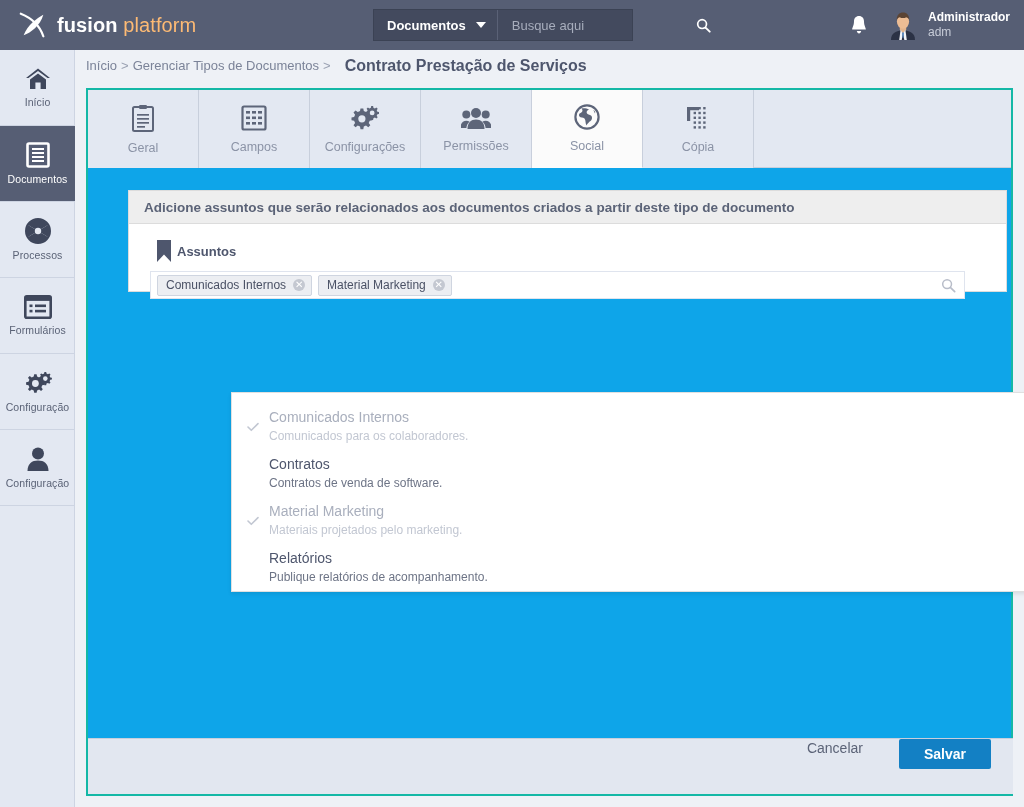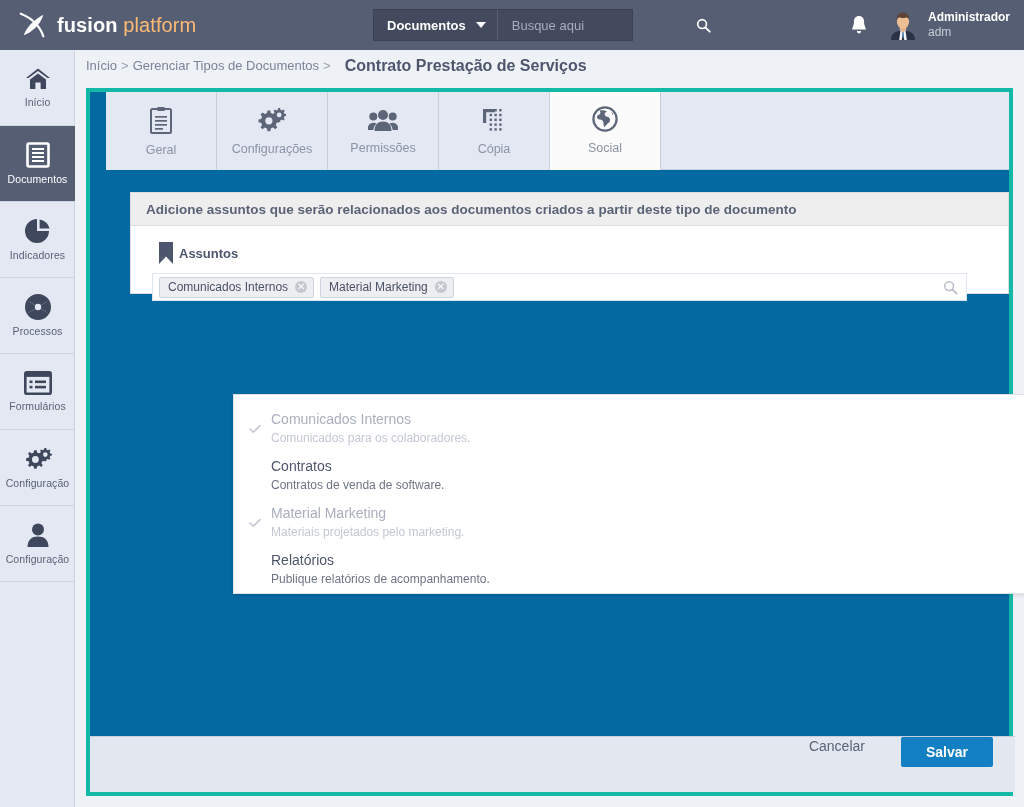--- a/index.html
+++ b/index.html
@@ -101,23 +101,22 @@
   }
   .breadcrumb .crumb { cursor: pointer; }
   .breadcrumb .sep { margin: 0 4px; color: #9aa1b2; }
   .breadcrumb .current {
     font-size: 16px; font-weight: bold; color: #4e566d; margin-left: 10px;
   }
 
   .panel {
     position: absolute; left: 11px; top: 38px;
     width: 927px; height: 708px;
-    background: #0369a1;
-    border: 4px solid #14b8a6;
-    padding-left: 16px;
+    background: #0ea5e9;
+    border: 2px solid #14b8a6;
   }
 
   
   .tabs {
     display: flex; height: 78px;
     background: #e3e8f2;
     border-bottom: 1px solid #c8cfdc;
   }
   .tab {
     width: 111px; height: 78px;
@@ -297,27 +296,20 @@
     <svg width="24" height="26" viewBox="0 0 24 26">
       <rect x="1.5" y="1.5" width="21" height="23" rx="1.5" fill="none" stroke="#ffffff" stroke-width="2.6"></rect>
       <rect x="6" y="6" width="12" height="2"></rect>
       <rect x="6" y="10" width="12" height="2"></rect>
       <rect x="6" y="14" width="12" height="2"></rect>
       <rect x="6" y="18" width="12" height="2"></rect>
     </svg>
     <div class="side-label">Documentos</div>
   </div>
 
-  <div class="side-item">
-    <svg width="26" height="26" viewBox="0 0 26 26">
-      <path d="M12 1 A12 12 0 1 0 24 13 L12 13 Z"></path>
-      <path d="M14.6 1.4 A11.6 11.6 0 0 1 24.6 10.6 L14.6 10.6 Z"></path>
-    </svg>
-    <div class="side-label">Indicadores</div>
-  </div>
 
   <div class="side-item">
     <svg width="26" height="26" viewBox="0 0 26 26">
       <circle cx="13" cy="13" r="12" fill="none" stroke="#3f475c" stroke-width="2"></circle>
       <path d="M13 13 L13 1.2 A11.8 11.8 0 0 1 23 7 Z"></path>
       <path d="M13 13 L23 7 A11.8 11.8 0 0 1 23 19 Z"></path>
       <path d="M13 13 L23 19 A11.8 11.8 0 0 1 13 24.8 Z"></path>
       <path d="M13 13 L13 24.8 A11.8 11.8 0 0 1 3 19 Z"></path>
       <path d="M13 13 L3 19 A11.8 11.8 0 0 1 3 7 Z"></path>
       <path d="M13 13 L3 7 A11.8 11.8 0 0 1 13 1.2 Z"></path>
@@ -376,20 +368,35 @@
           <rect x="2" y="3" width="20" height="24" rx="1.5" fill="none" stroke="#5d6579" stroke-width="2"></rect>
           <rect x="8" y="1" width="8" height="4" rx="1.2"></rect>
           <rect x="6" y="10" width="12" height="1.7"></rect>
           <rect x="6" y="14" width="12" height="1.7"></rect>
           <rect x="6" y="18" width="12" height="1.7"></rect>
           <rect x="6" y="22" width="8" height="1.7"></rect>
         </svg>
         <div>Geral</div>
       </div>
 
+      <div class="tab">
+        <svg width="26" height="26" viewBox="0 0 26 26">
+          <rect x="1.5" y="1.5" width="23" height="23" rx="1.5" fill="none" stroke="#5d6579" stroke-width="2.2"></rect>
+          <rect x="5" y="6" width="4" height="2.6"></rect>
+          <rect x="11" y="6" width="4" height="2.6"></rect>
+          <rect x="17" y="6" width="4" height="2.6"></rect>
+          <rect x="5" y="11.5" width="4" height="2.6"></rect>
+          <rect x="11" y="11.5" width="4" height="2.6"></rect>
+          <rect x="17" y="11.5" width="4" height="2.6"></rect>
+          <rect x="5" y="17" width="4" height="2.6"></rect>
+          <rect x="11" y="17" width="4" height="2.6"></rect>
+          <rect x="17" y="17" width="4" height="2.6"></rect>
+        </svg>
+        <div>Campos</div>
+      </div>
 
       <div class="tab">
         <svg width="28" height="26" viewBox="0 0 28 26">
           <path d="M8.5 3.4 L11.3 3.4 L11.8 6 L14 7 L16.3 5.4 L18.3 7.4 L16.7 9.7 L17.7 11.9 L20.3 12.4 L20.3 15.2 L17.7 15.7 L16.7 17.9 L18.3 20.2 L16.3 22.2 L14 20.6 L11.8 21.6 L11.3 24.2 L8.5 24.2 L8 21.6 L5.8 20.6 L3.5 22.2 L1.5 20.2 L3.1 17.9 L2.1 15.7 L-0.5 15.2 L-0.5 12.4 L2.1 11.9 L3.1 9.7 L1.5 7.4 L3.5 5.4 L5.8 7 L8 6 Z" transform="translate(1,0)"></path>
           <circle cx="10.9" cy="13.8" r="3.6" fill="#e3e8f2"></circle>
           <path d="M20.2 1 L22.1 1 L22.4 2.7 L23.9 3.4 L25.4 2.4 L26.7 3.7 L25.7 5.2 L26.4 6.7 L28.1 7 L28.1 8.9 L26.4 9.2 L25.7 10.7 L26.7 12.2 L25.4 13.5 L23.9 12.5 L22.4 13.2 L22.1 14.9 L20.2 14.9 L19.9 13.2 L18.4 12.5 L16.9 13.5 L15.6 12.2 L16.6 10.7 L15.9 9.2 L14.2 8.9 L14.2 7 L15.9 6.7 L16.6 5.2 L15.6 3.7 L16.9 2.4 L18.4 3.4 L19.9 2.7 Z"></path>
           <circle cx="21.15" cy="7.95" r="2.4" fill="#e3e8f2"></circle>
         </svg>
         <div>Configurações</div>
       </div>
@@ -397,20 +404,29 @@
       <div class="tab">
         <svg width="30" height="24" viewBox="0 0 30 24">
           <circle cx="15" cy="7" r="5"></circle>
           <path d="M6.5 23 C6.5 16.6, 10.2 13.6, 15 13.6 C19.8 13.6, 23.5 16.6, 23.5 23 Z"></path>
           <circle cx="5.3" cy="8.6" r="4"></circle>
           <path d="M-0.5 22 C-0.5 17.2, 1.8 14.8, 5.3 14.8 C6.6 14.8, 7.7 15.1, 8.6 15.7 C6.6 17.4, 5.6 19.5, 5.4 22 Z"></path>
           <circle cx="24.7" cy="8.6" r="4"></circle>
           <path d="M30.5 22 C30.5 17.2, 28.2 14.8, 24.7 14.8 C23.4 14.8, 22.3 15.1, 21.4 15.7 C23.4 17.4, 24.4 19.5, 24.6 22 Z"></path>
         </svg>
         <div>Permissões</div>
+      </div>
+
+      <div class="tab active">
+        <svg width="26" height="26" viewBox="0 0 26 26">
+          <circle cx="13" cy="13" r="11.6" fill="none" stroke="#5d6579" stroke-width="2.2"></circle>
+          <path d="M7.5 4.5 C9.5 6.5, 8 8.5, 6.5 9 C5 9.5, 4.5 11, 5.5 12.5 C6.5 14, 9 13, 10.5 14.5 C12 16, 11 19, 12.5 21.5 C13.5 19.5, 15 18, 16.5 17 C18 16, 18.5 13.5, 17.5 12 C16.5 10.5, 14 11, 13 9.5 C12 8, 13 6, 15 5.5 C13 4.5, 10 4, 7.5 4.5 Z" fill="#5d6579"></path>
+          <path d="M19.5 6 C21 7, 21.5 8.5, 21 9.5 C20.5 8, 19.5 7, 19.5 6 Z" fill="#5d6579"></path>
+        </svg>
+        <div>Social</div>
       </div>
 
       <div class="tab">
         <svg width="26" height="26" viewBox="0 0 26 26">
           <path d="M2 2 L14 2 L14 5.2 L5.2 5.2 L5.2 16 L2 16 Z"></path>
           <rect x="8.6" y="2" width="2.4" height="2.4"></rect>
           <rect x="13.4" y="2" width="2.4" height="2.4"></rect>
           <rect x="18.2" y="2" width="2.4" height="2.4"></rect>
           <rect x="18.2" y="6.8" width="2.4" height="2.4"></rect>
           <rect x="18.2" y="11.6" width="2.4" height="2.4"></rect>
@@ -421,29 +437,20 @@
           <rect x="8.6" y="16.4" width="2.4" height="2.4"></rect>
           <rect x="8.6" y="11.6" width="2.4" height="2.4"></rect>
           <rect x="13.4" y="11.6" width="2.4" height="2.4"></rect>
           <rect x="13.4" y="16.4" width="2.4" height="2.4"></rect>
           <rect x="8.6" y="6.8" width="2.4" height="2.4"></rect>
           <rect x="13.4" y="6.8" width="2.4" height="2.4"></rect>
         </svg>
         <div>Cópia</div>
       </div>
 
-      <div class="tab active">
-        <svg width="26" height="26" viewBox="0 0 26 26">
-          <circle cx="13" cy="13" r="11.6" fill="none" stroke="#5d6579" stroke-width="2.2"></circle>
-          <path d="M7.5 4.5 C9.5 6.5, 8 8.5, 6.5 9 C5 9.5, 4.5 11, 5.5 12.5 C6.5 14, 9 13, 10.5 14.5 C12 16, 11 19, 12.5 21.5 C13.5 19.5, 15 18, 16.5 17 C18 16, 18.5 13.5, 17.5 12 C16.5 10.5, 14 11, 13 9.5 C12 8, 13 6, 15 5.5 C13 4.5, 10 4, 7.5 4.5 Z" fill="#5d6579"></path>
-          <path d="M19.5 6 C21 7, 21.5 8.5, 21 9.5 C20.5 8, 19.5 7, 19.5 6 Z" fill="#5d6579"></path>
-        </svg>
-        <div>Social</div>
-      </div>
-
       <div class="tabs-filler"></div>
     </div>
 
     <div class="card">
       <div class="card-header">Adicione assuntos que serão relacionados aos documentos criados a partir deste tipo de documento</div>
       <div class="card-body">
 
         <div class="field-label">
           <svg class="bookmark" viewBox="0 0 14 22">
             <path d="M0 0 L14 0 L14 22 L7 14.5 L0 22 Z" fill="#4e566d"></path>

